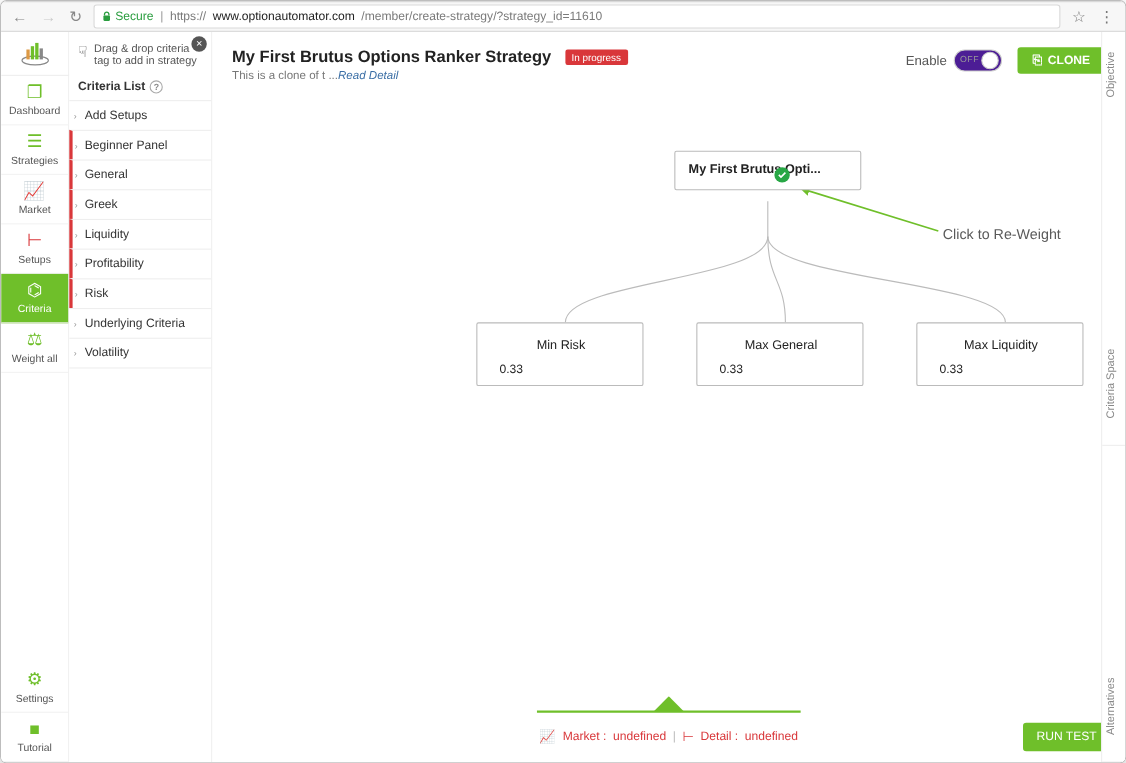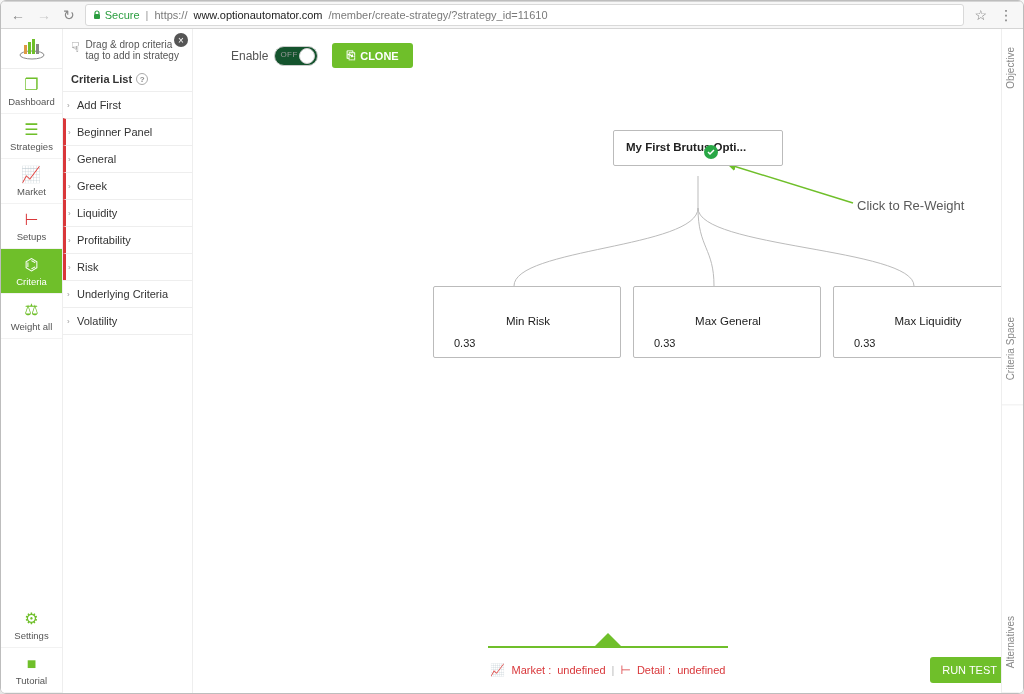--- a/index.html
+++ b/index.html
@@ -54,28 +54,28 @@
 
   .main { flex:1; display:flex; flex-direction:column; position:relative; background:#fff;}
   .header { display:flex; align-items:flex-start; padding:14px 18px 10px 18px; gap:10px;}
   .header .titles{ flex:1;}
   .header h1{ font-size:15px; font-weight:600; color:#222; display:inline-block;}
   .badge{ background:#d9373a; color:#fff; font-size:9px; padding:2px 6px; border-radius:2px; margin-left:8px; vertical-align:middle;}
   .subtitle{ font-size:10.5px; color:#777; margin-top:2px;}
   .subtitle a{ color:#3a6ea5; font-style:italic; text-decoration:none; cursor:pointer;}
   .header-right{ display:flex; align-items:center; gap:14px;margin-left:20px;}
   .enable{ display:flex; align-items:center; gap:6px; font-size:12px; color:#555;}
-  .toggle{ width:44px; height:20px; border-radius:10px; border:1px solid #ccc; background:#14532d; position:relative; cursor:pointer;}
+  .toggle{ width:44px; height:20px; border-radius:10px; border:1px solid #ccc; background:#4c1d95; position:relative; cursor:pointer;}
   .toggle .knob{ width:16px; height:16px; border-radius:50%; background:#fff; border:1px solid #ccc; position:absolute; right:2px; top:1px;}
   .toggle .off{ position:absolute; left:5px; top:3px; font-size:8px; color:#999; letter-spacing:.5px;}
   .clone-btn{ background:#6fbf2a; color:#fff; border:none; border-radius:3px; padding:6px 14px; font-size:11px; font-weight:600; cursor:pointer; display:flex; align-items:center; gap:5px;}
 
   .canvas{ flex:1; position:relative; }
   .tree-svg{ position:absolute; inset:0; width:100%; height:100%; }
-  .node{ position:absolute; background:#fff; border:1px solid #bbb; border-radius:2px; width:188px; padding:28px 10px 8px 12px; }
+  .node{ position:absolute; background:#fff; border:1px solid #bbb; border-radius:2px; width:152px; padding:14px 10px 8px 12px; }
   .root-node{ left:420px; top:52px; width:170px; padding:10px 10px 12px 12px; text-align:left;}
   .root-node .rtitle{ font-size:11.5px; font-weight:600; color:#222;}
   .root-node .check{ position:absolute; right:64px; bottom:6px; width:14px; height:14px; border-radius:50%; background:#28a745; display:flex; align-items:center; justify-content:center;}
   .child-node{ top:208px; text-align:center;}
   .child-node .ctitle{ font-size:11.5px; color:#222; margin-bottom:10px;}
   .child-node .cval{ font-size:11px; color:#222; text-align:left; padding-left:8px;}
   .c1{ left:240px;}
   .c2{ left:440px;}
   .c3{ left:640px;}
 
@@ -151,34 +151,41 @@
       <div class="drag-hint">
         <span style="font-size:14px;">☟</span>
         <span>Drag &amp; drop criteria tag to add in strategy</span>
         <span class="close">×</span>
       </div>
       <div class="crit-head">
         <span>Criteria List</span>
         <span class="q">?</span>
       </div>
       <div class="crit-list">
-        <div class="crit-item"><span class="chev">›</span><span>Add First</span></div>
+        <div class="crit-item"><span class="chev">›</span><span>Add Setups</span></div>
         <div class="crit-item active"><span class="chev">›</span><span>Beginner Panel</span></div>
         <div class="crit-item active"><span class="chev">›</span><span>General</span></div>
         <div class="crit-item active"><span class="chev">›</span><span>Greek</span></div>
         <div class="crit-item active"><span class="chev">›</span><span>Liquidity</span></div>
         <div class="crit-item active"><span class="chev">›</span><span>Profitability</span></div>
         <div class="crit-item active"><span class="chev">›</span><span>Risk</span></div>
         <div class="crit-item"><span class="chev">›</span><span>Underlying Criteria</span></div>
         <div class="crit-item"><span class="chev">›</span><span>Volatility</span></div>
       </div>
     </div>
 
     <div class="main">
       <div class="header">
+        <div class="titles">
+          <h1>My First Brutus Options Ranker Strategy</h1>
+          <span class="badge">In progress</span>
+          <div class="subtitle">
+            <span>This is a clone of t ...</span><a>Read Detail</a>
+          </div>
+        </div>
         <div class="header-right">
           <div class="enable">
             <span>Enable</span>
             <div class="toggle">
               <span class="off">OFF</span>
               <span class="knob"></span>
             </div>
           </div>
           <button class="clone-btn">
             <span>⎘</span>

